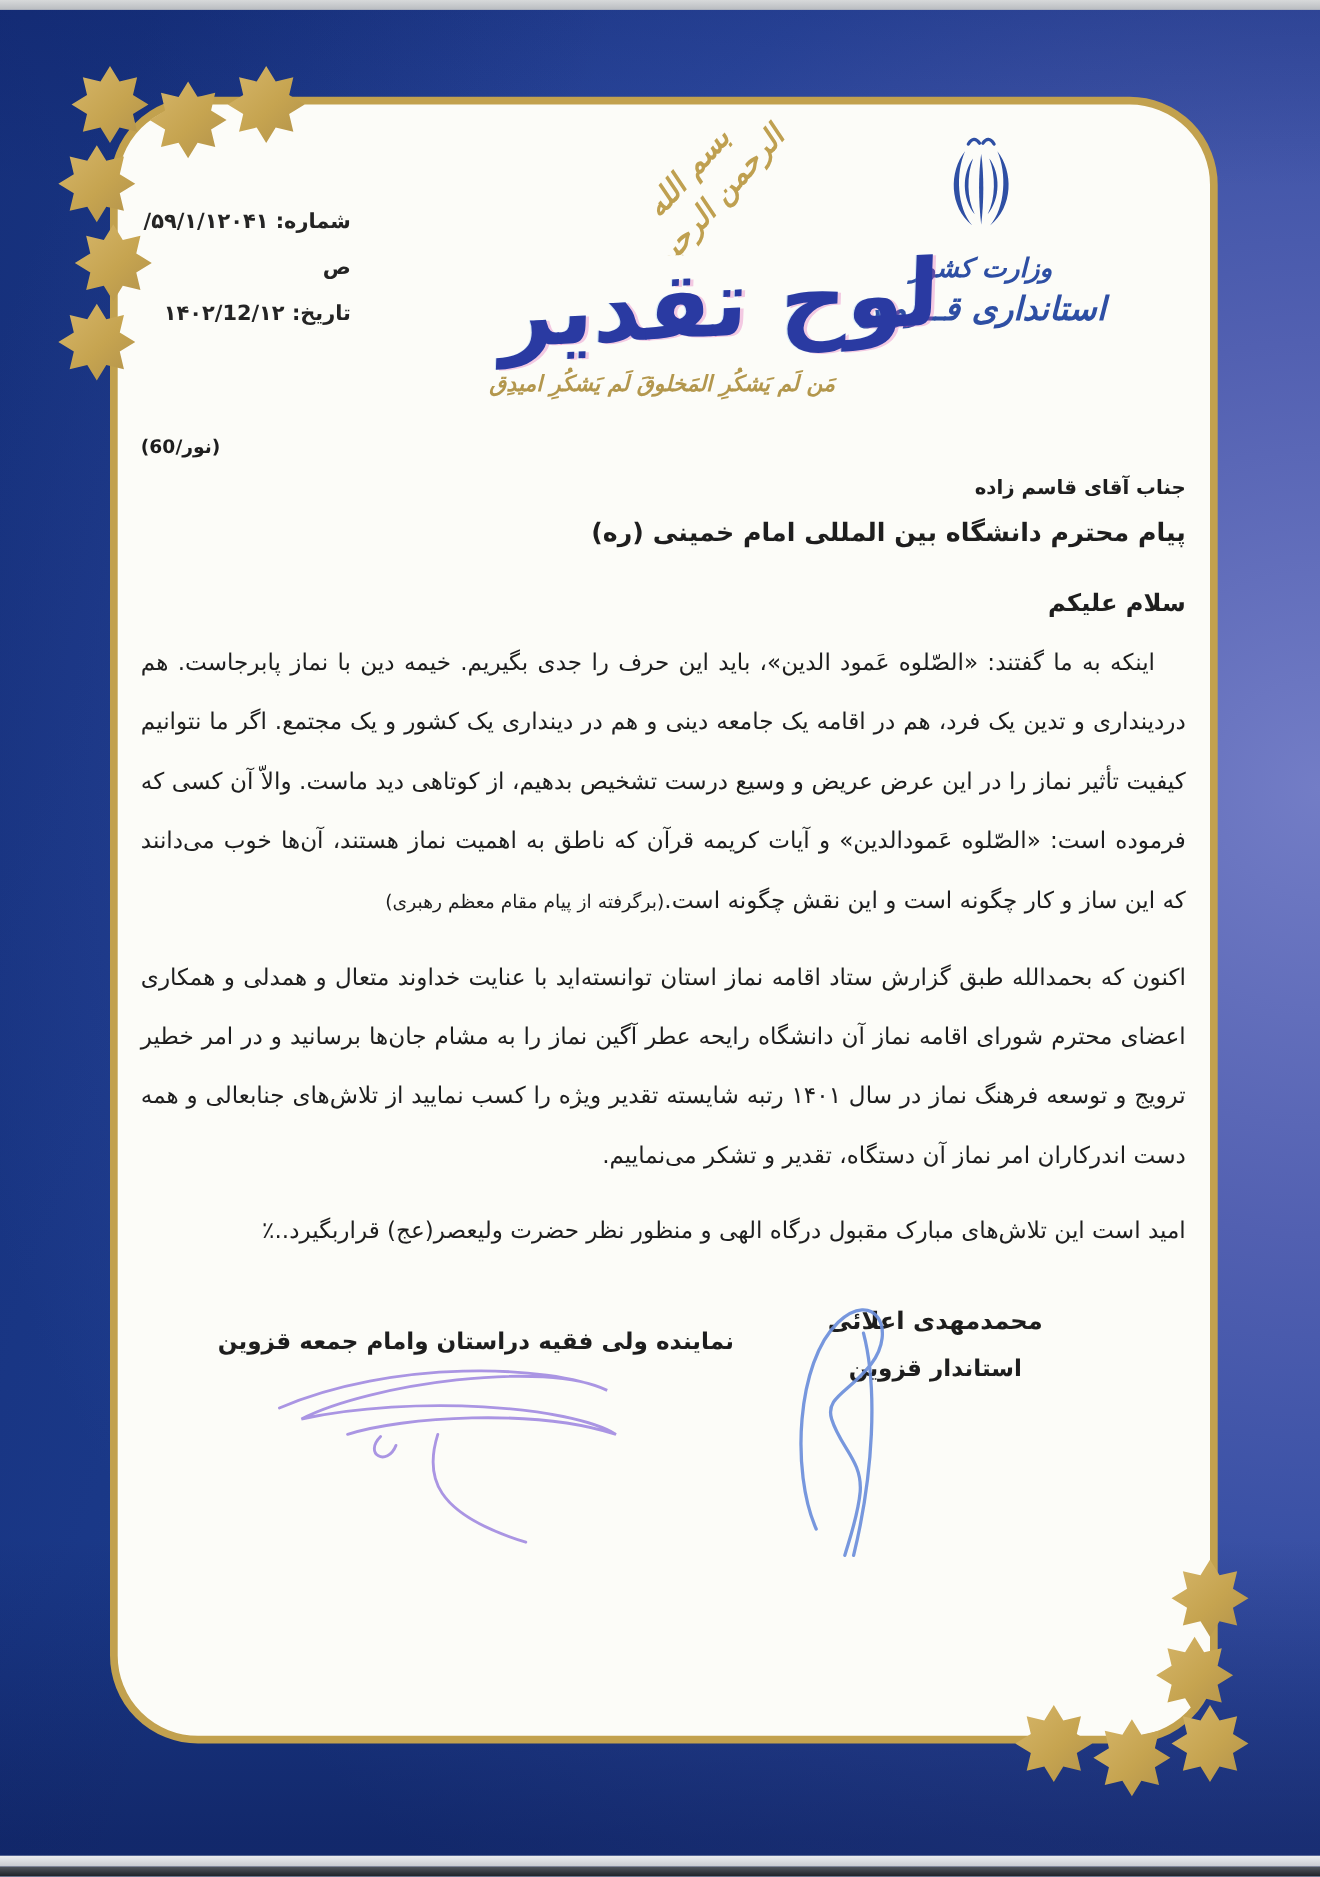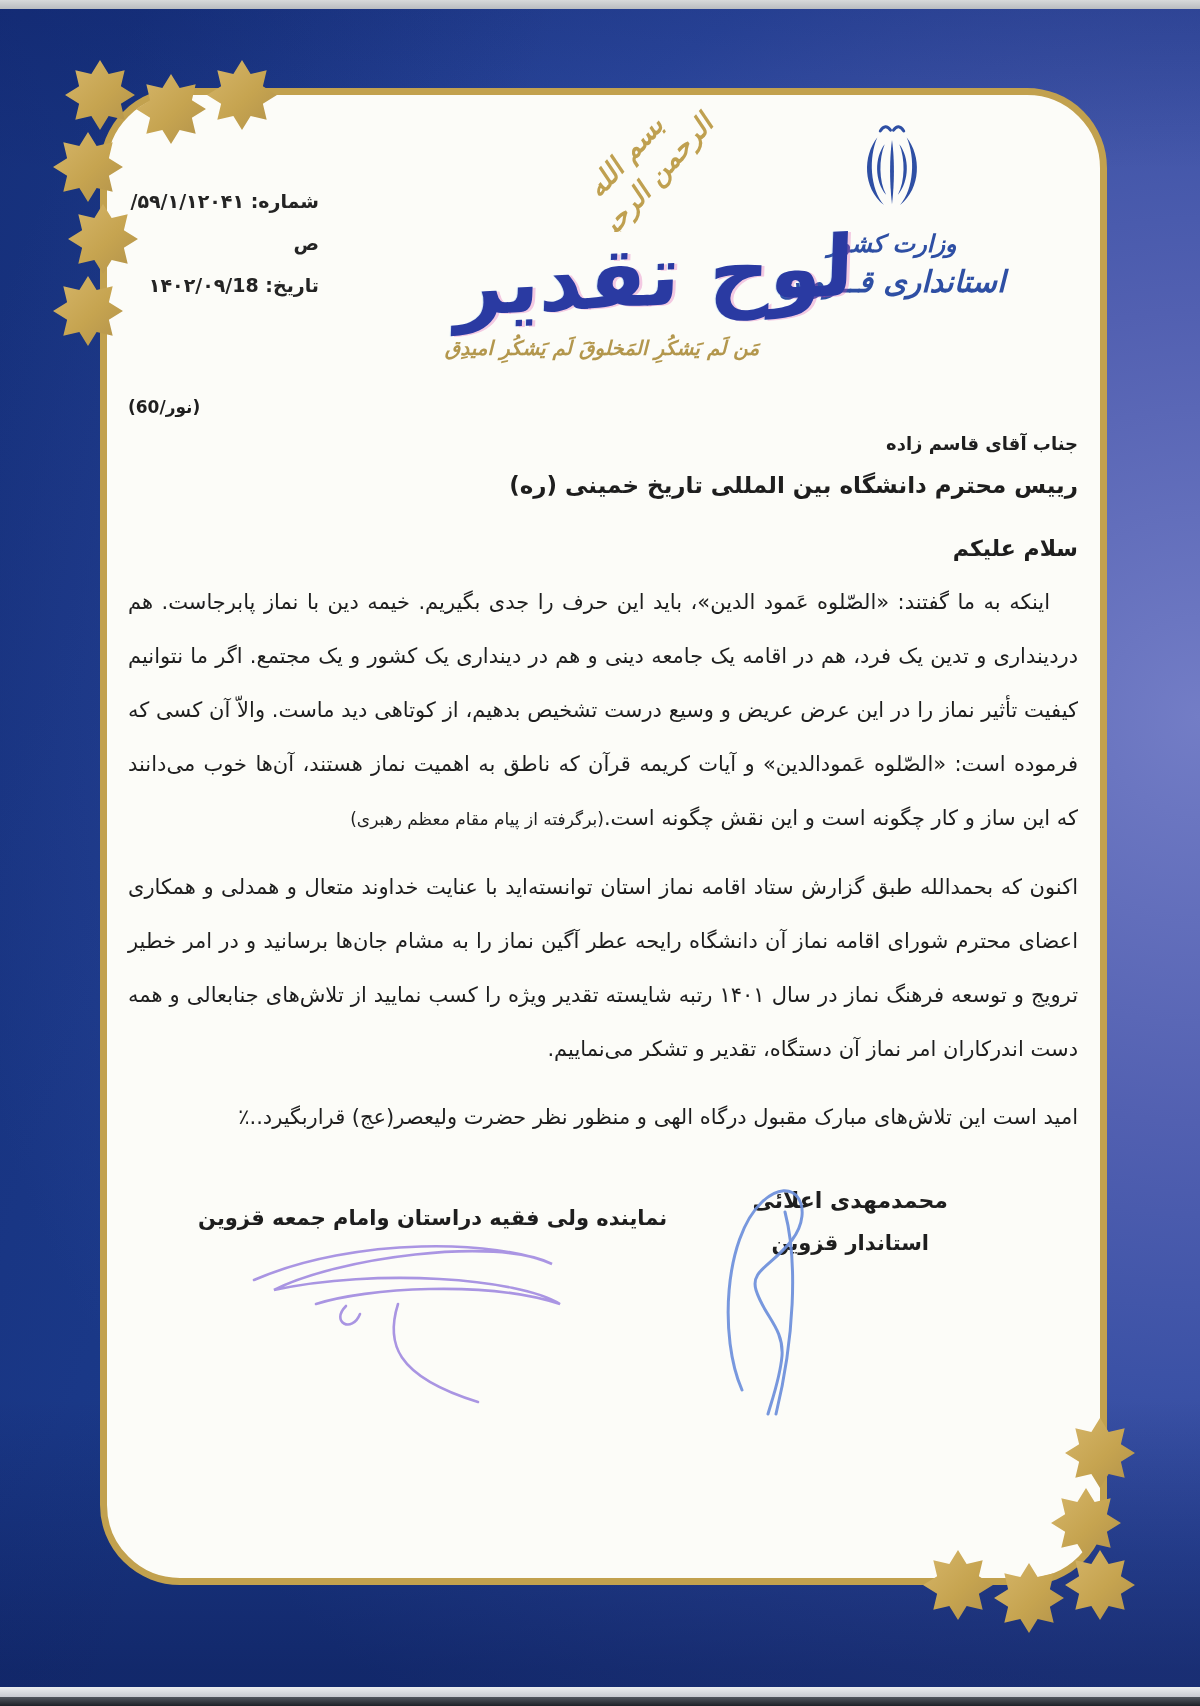--- a/index.html
+++ b/index.html
@@ -110,21 +110,21 @@
     </svg>
   <svg class="star" style="left:993px;top:1562px">
       <use href="#star8"></use>
     </svg>
   <svg class="star" style="left:922px;top:1549px">
       <use href="#star8"></use>
     </svg>
 
   <div class="ref-block">
     <div>شماره: ۵۹/۱/۱۲۰۴۱/ص</div>
-    <div>تاریخ: ۱۴۰۲/۰۹/18</div>
+    <div>تاریخ: ۱۴۰۲/12/۱۲</div>
   </div>
 
   <div class="org-block">
     <svg width="88" height="104" viewBox="0 0 120 140">
       <g fill="#2e4fa4">
         <path d="M60,26 C56.5,52 56.5,84 60,114 C63.5,84 63.5,52 60,26 Z"></path>
         <path d="M50,32 C36,50 36,82 52,101 C42,82 42,52 50,32 Z"></path>
         <path d="M70,32 C84,50 84,82 68,101 C78,82 78,52 70,32 Z"></path>
         <path d="M40,23 C20,48 20,92 49,115 C30,93 28,50 40,23 Z"></path>
         <path d="M80,23 C100,48 100,92 71,115 C90,93 92,50 80,23 Z"></path>
@@ -148,21 +148,21 @@
       </svg>
     </div>
     <div class="title">لوح تقدیر</div>
     <div class="subtitle">مَن لَم یَشکُرِ المَخلوقَ لَم یَشکُرِ امیدِق</div>
   </div>
 
   <div class="letter">
     <div class="verse-ref">(نور/60)</div>
 
     <div class="recipient-name">جناب آقای قاسم زاده</div>
-    <div class="recipient-title">رییس محترم دانشگاه بین المللی تاریخ خمینی (ره)</div>
+    <div class="recipient-title">پیام محترم دانشگاه بین المللی امام خمینی (ره)</div>
 
     <div class="salutation">سلام علیکم</div>
 
     <p class="body-par first"><span>اینکه به ما گفتند: «الصّلوه عَمود الدین»، باید این حرف را جدی بگیریم. خیمه دین با نماز پابرجاست. هم دردینداری و تدین یک فرد، هم در اقامه یک جامعه دینی و هم در دینداری یک کشور و یک مجتمع. اگر ما نتوانیم کیفیت تأثیر نماز را در این عرض عریض و وسیع درست تشخیص بدهیم، از کوتاهی دید ماست. والاّ آن کسی که فرموده است: «الصّلوه عَمودالدین» و آیات کریمه قرآن که ناطق به اهمیت نماز هستند، آن‌ها خوب می‌دانند که این ساز و کار چگونه است و این نقش چگونه است.</span><span class="source">(برگرفته از پیام مقام معظم رهبری)</span></p>
 
     <p class="body-par">اکنون که بحمدالله طبق گزارش ستاد اقامه نماز استان توانسته‌اید با عنایت خداوند متعال و همدلی و همکاری اعضای محترم شورای اقامه نماز آن دانشگاه رایحه عطر آگین نماز را به مشام جان‌ها برسانید و در امر خطیر ترویج و توسعه فرهنگ نماز در سال ۱۴۰۱ رتبه شایسته تقدیر ویژه را کسب نمایید از تلاش‌های جنابعالی و همه دست اندرکاران امر نماز آن دستگاه، تقدیر و تشکر می‌نماییم.</p>
 
     <p class="body-par">امید است این تلاش‌های مبارک مقبول درگاه الهی و منظور نظر حضرت ولیعصر(عج) قراربگیرد..٪</p>
 
     <div class="sig-row">

